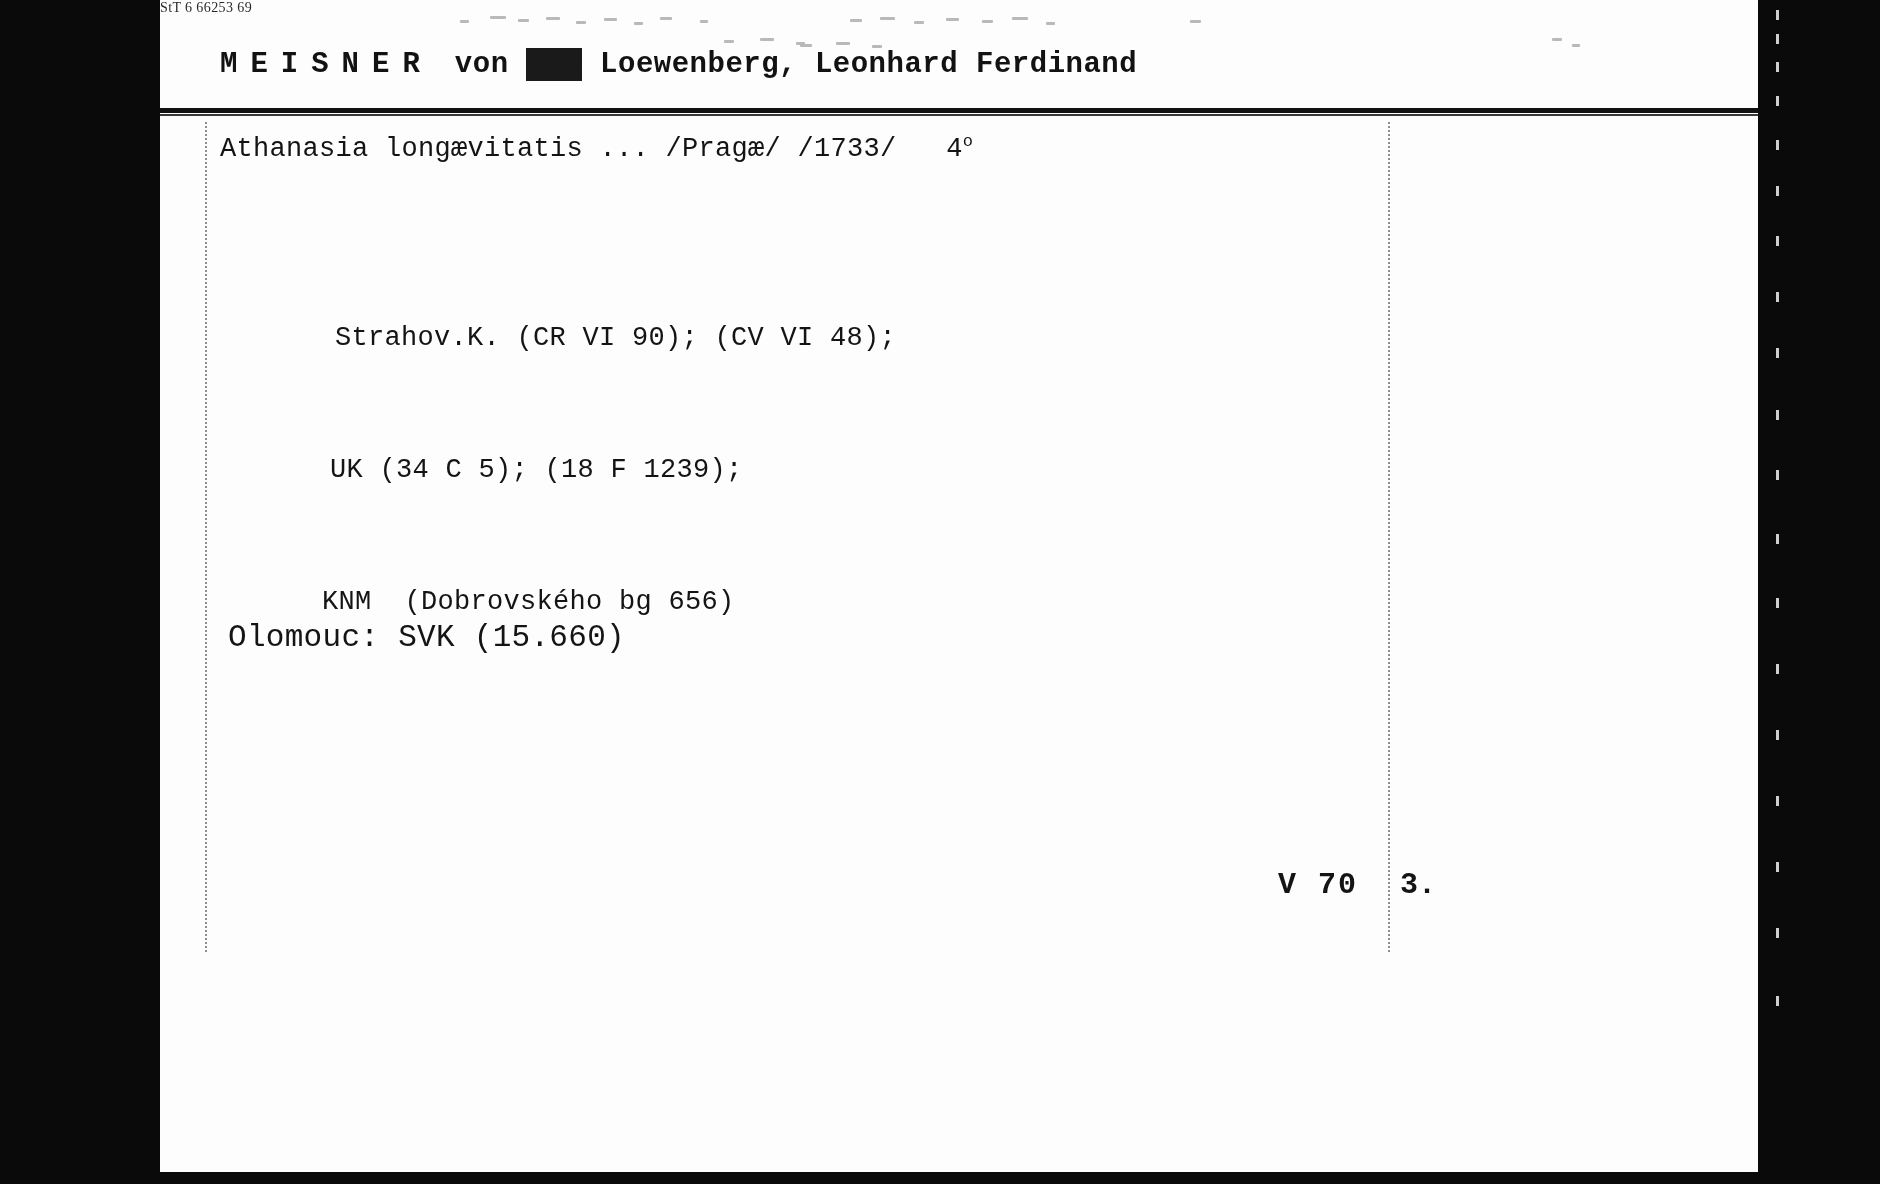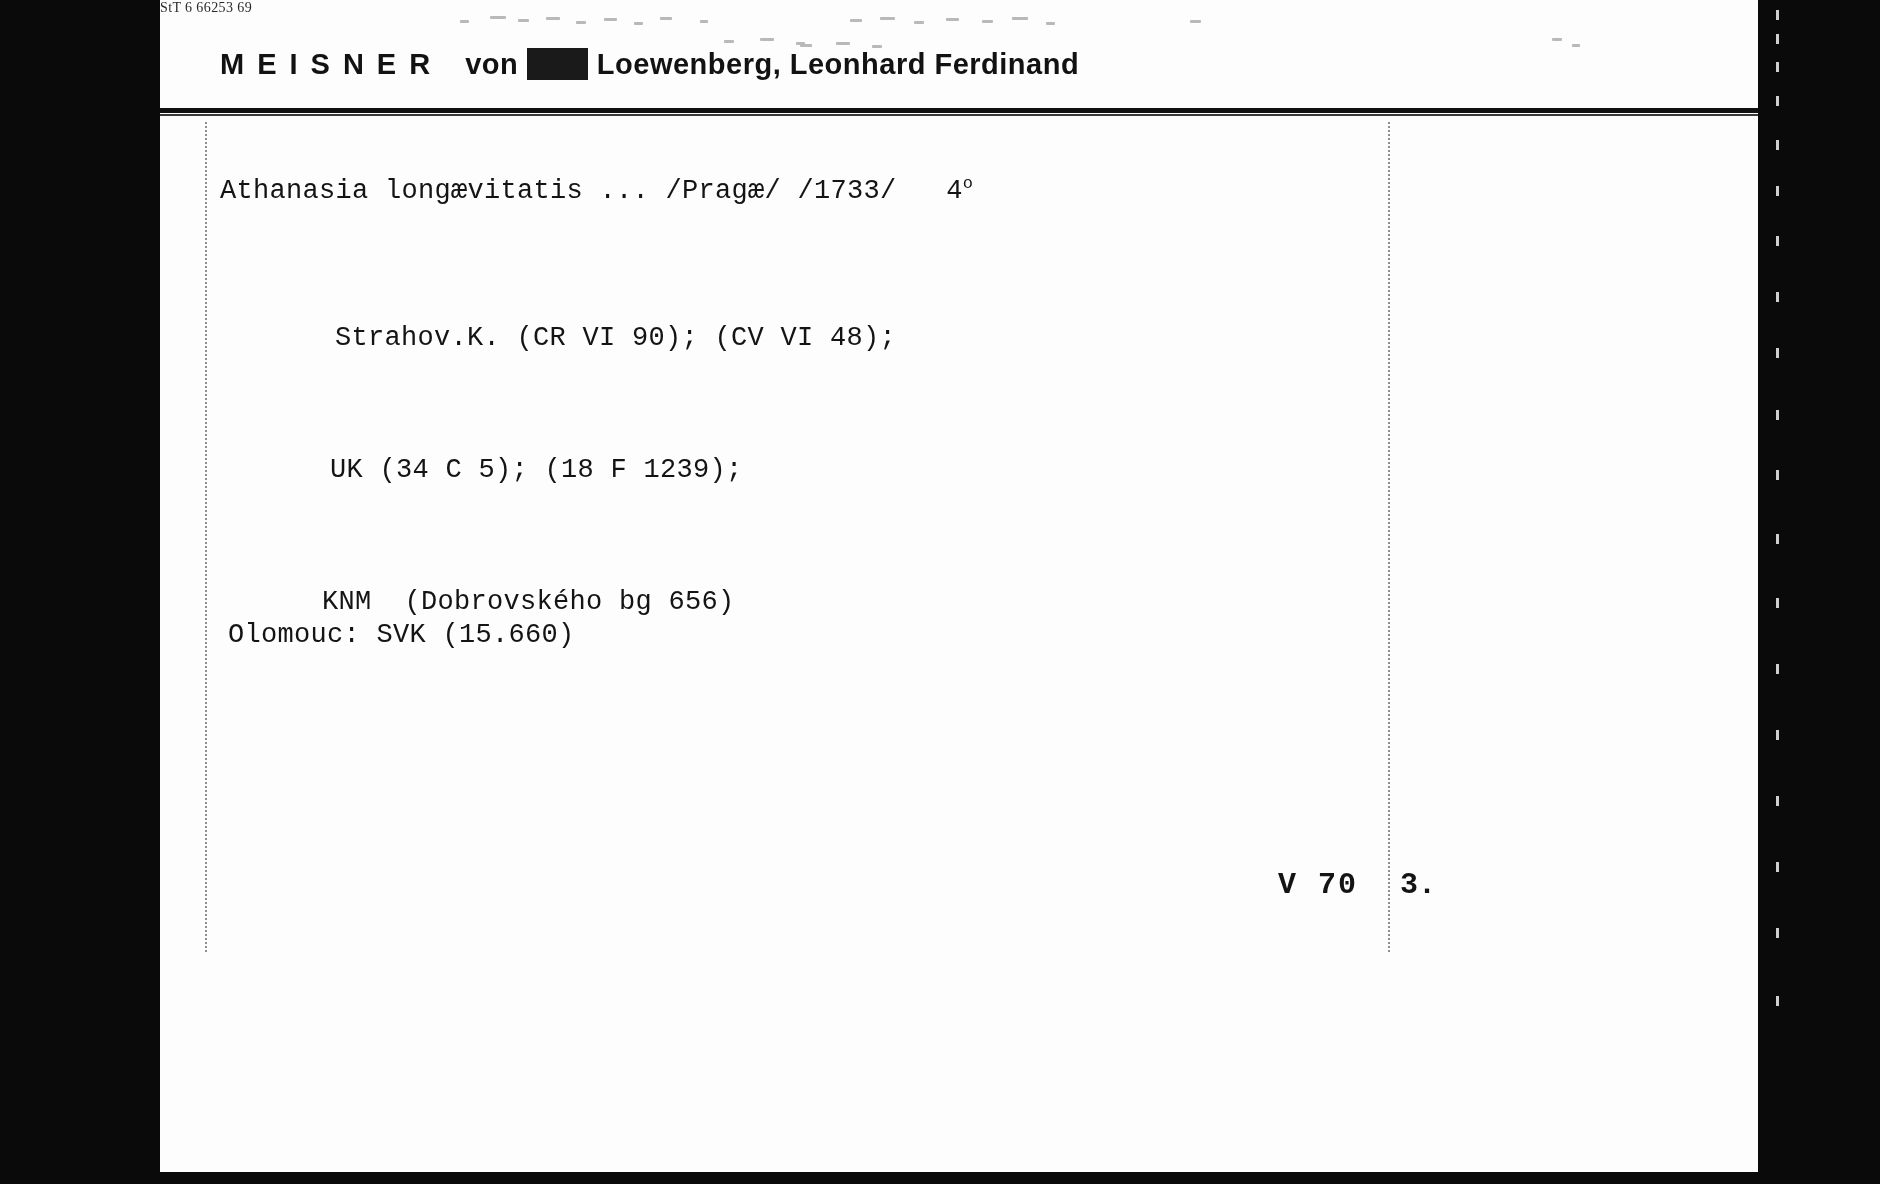--- a/index.html
+++ b/index.html
@@ -67,21 +67,21 @@
     height: 3px;
     border-radius: 1px;
   }
 
   
   #heading {
     position: absolute;
     left: 60px;
     top: 48px;
     width: 1480px;
-    font-family: Liberation Sans, sans-serif;
+    font-family: Liberation Mono, monospace;
     font-size: 29px;
     letter-spacing: 0.5px;
     color: #121212;
     white-space: nowrap;
   }
   #heading .surname {
     letter-spacing: 13px;
     font-weight: bold;
   }
   #heading .rest {
@@ -128,21 +128,20 @@
     font-family: "Liberation Mono", monospace;
     color: #141414;
     white-space: pre;
   }
 
   #title-line {
     left: 60px;
     top: 132px;
     font-size: 27px;
     letter-spacing: 0.3px;
-    margin-top: 42px;
   }
   #title-line .sup {
     font-size: 17px;
     vertical-align: super;
   }
 
   #holdings-block {
     left: 58px;
     top: 228px;
     font-size: 27px;
@@ -150,21 +149,21 @@
     letter-spacing: 0.3px;
   }
   #holdings-block .ind1 { padding-left: 0px; display: block; }
   #holdings-block .ind2 { padding-left: 117px; display: block; }
   #holdings-block .ind3 { padding-left: 112px; display: block; }
   #holdings-block .ind4 { padding-left: 104px; display: block; }
 
   #olomouc-line {
     left: 68px;
     top: 620px;
-    font-size: 27px;
+    font-size: 31px;
     letter-spacing: 0.3px;
   }
 
   #shelfmark {
     left: 1118px;
     top: 868px;
     font-size: 30px;
     letter-spacing: 2px;
     font-weight: bold;
   }

